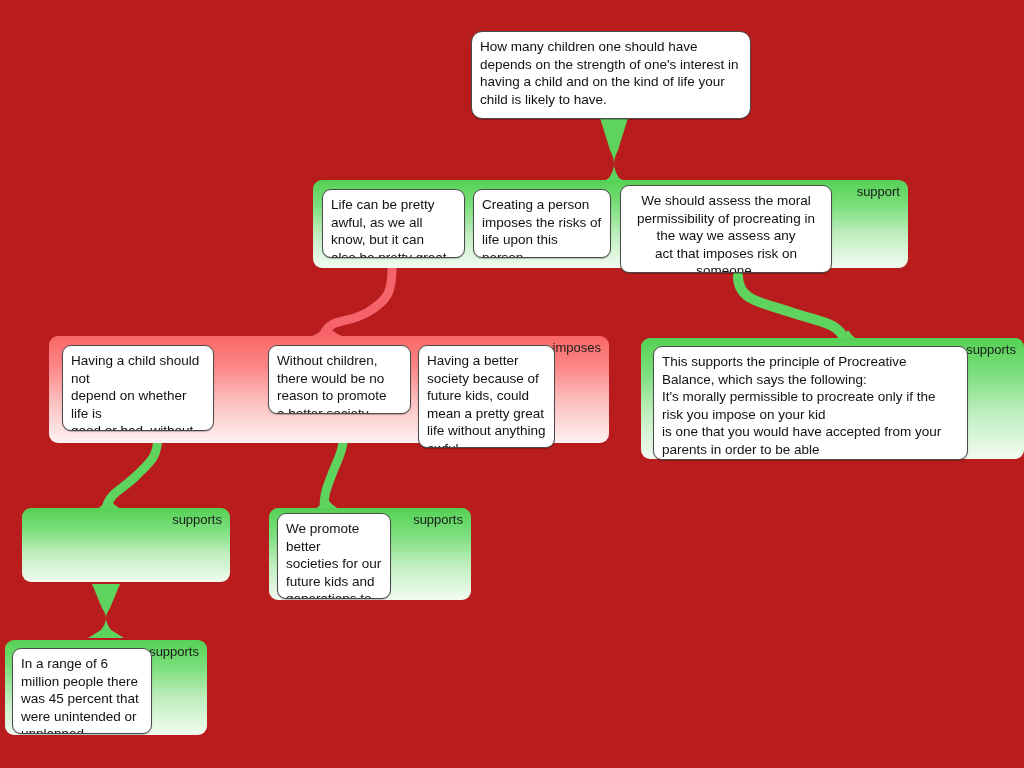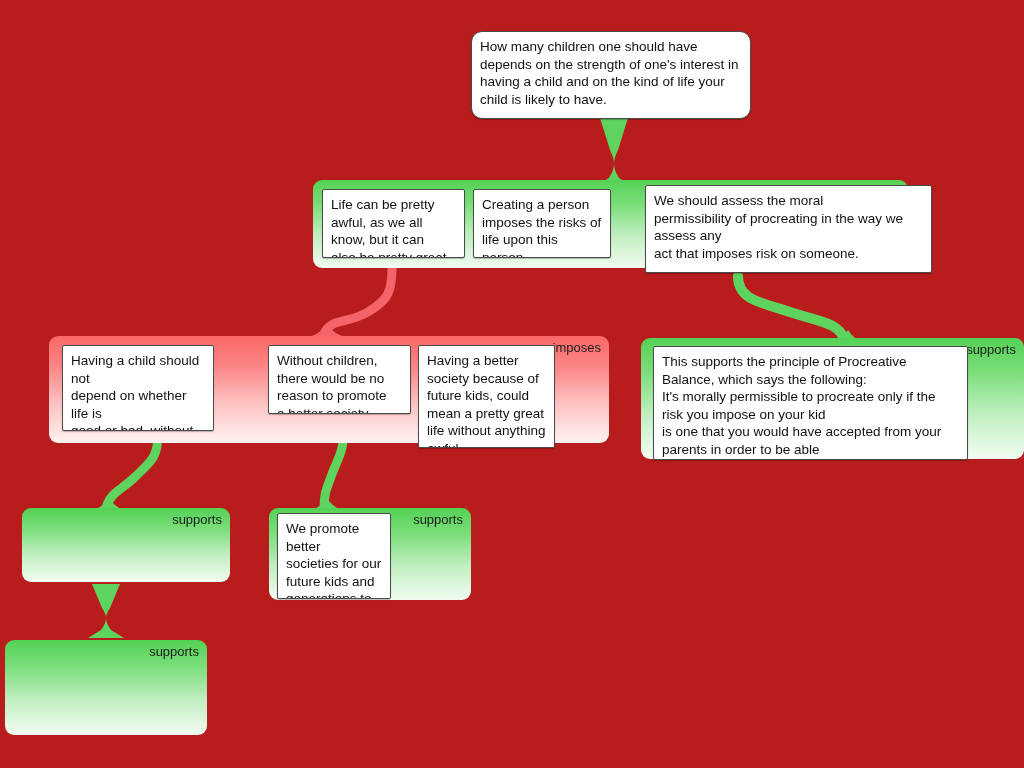--- a/index.html
+++ b/index.html
@@ -47,21 +47,21 @@
     font-family: "Liberation Sans", sans-serif;
     white-space: nowrap;
     letter-spacing: 0px;
   }
 
   
   .card {
     position: absolute;
     background: #ffffff;
     border: 1px solid #4a4a4a;
-    border-radius: 2px;
+    border-radius: 9px;
     padding: 6px 8px 5px 8px;
     font-size: 13.5px;
     line-height: 17.5px;
     color: #111111;
     z-index: 3;
     font-family: "Liberation Sans", sans-serif;
     box-shadow: 0 1px 1px rgba(0,0,0,0.25);
     white-space: pre-line;
     overflow: hidden;
   }
@@ -103,21 +103,21 @@
     <span class="group-label">support</span>
   </div>
   <div class="card" style="left:322px; top:189px; width:143px; height:69px;">Life can be pretty
 awful, as we all
 know, but it can
 also be pretty great.</div>
   <div class="card" style="left:473px; top:189px; width:138px; height:69px;">Creating a person
 imposes the risks of
 life upon this
 person.</div>
-  <div class="card" style="left:645px; top:185px; width:287px; height:88px;">We should assess the moral
+  <div class="card" style="left:620px; top:185px; width:212px; height:88px;text-align:center;">We should assess the moral
 permissibility of procreating in the way we assess any
 act that imposes risk on someone.</div>
 
   <div class="group oppose" style="left:49px; top:336px; width:560px; height:107px;">
     <span class="group-label">imposes</span>
   </div>
   <div class="card" style="left:62px; top:345px; width:152px; height:86px;">Having a child should not
 depend on whether life is
 good or bad, without
 procreation, there would be
@@ -151,14 +151,19 @@
   </div>
   <div class="card" style="left:277px; top:513px; width:114px; height:86px;">We promote better
 societies for our
 future kids and
 generations to
 come.</div>
 
   <div class="group support" style="left:5px; top:640px; width:202px; height:95px;">
     <span class="group-label">supports</span>
   </div>
+  <div class="card" style="left:12px; top:648px; width:140px; height:86px;">In a range of 6
+million people there
+was 45 percent that
+were unintended or
+unplanned</div>
 
 </div>
 
 </body></html>

